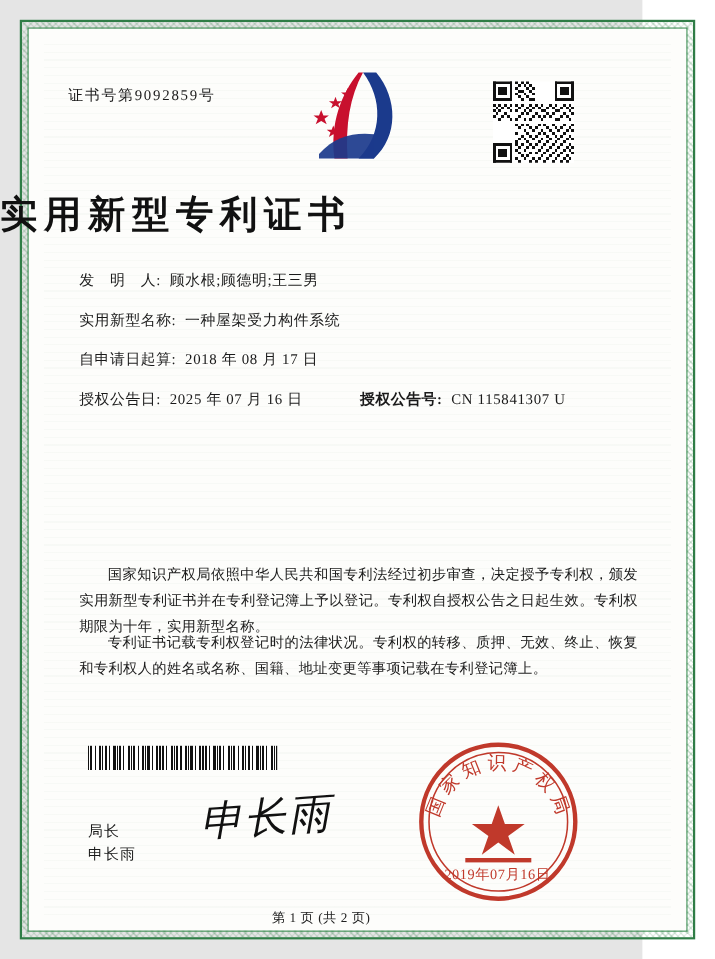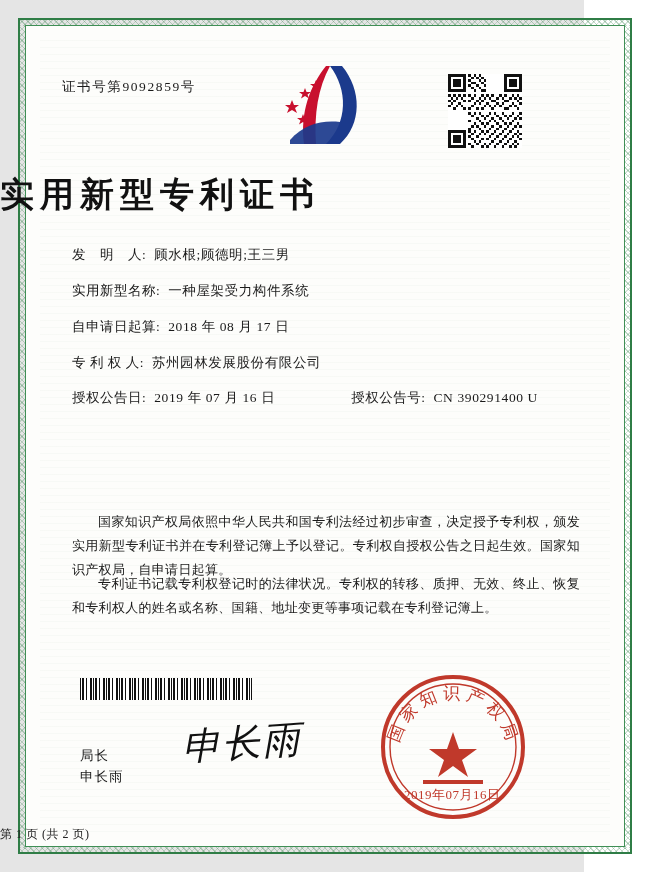--- a/index.html
+++ b/index.html
@@ -109,23 +109,24 @@
   }
   .flabel {
     white-space: nowrap;
     letter-spacing: 0.5px;
   }
   .fvalue {
     margin-left: 8px;
     letter-spacing: 0.6px;
   }
   .frow .right-label {
-    margin-left: 76px;
+    margin-left: 52px;
     white-space: nowrap;
     letter-spacing: 0.5px;
+    font-weight: bold;
   }
 
   .para {
     position: absolute;
     left: 72px;
     width: 508px;
     font-size: 13px;
     line-height: 1.85;
     text-align: justify;
     letter-spacing: 0.3px;
@@ -174,21 +175,21 @@
     left: 390px; top: 786px;
     font-size: 13px;
     color: #c0392b;
     letter-spacing: 0.5px;
     margin-left: 14px;
   }
 
   .footer {
     position: absolute;
     left: 0; right: 0; top: 826px;
-    text-align: left;
+    text-align: center;
     font-size: 12px;
     letter-spacing: 0.5px;
     color: #222;
   }
 </style>
 </head>
 <body>
 
 <div class="page">
 
@@ -430,33 +431,29 @@
     </div>
     <div class="frow">
       <span class="flabel">实用新型名称:</span>
       <span class="fvalue">一种屋架受力构件系统</span>
     </div>
     <div class="frow">
       <span class="flabel">自申请日起算:</span>
       <span class="fvalue">2018 年 08 月 17 日</span>
     </div>
     <div class="frow">
-      <span class="flabel">专 利 权 人:</span>
-      <span class="fvalue">苏州园林发展股份有限公司</span>
+      <span class="flabel">授权公告日:</span>
+      <span class="fvalue">2025 年 07 月 16 日</span>
+      <span class="right-label">授权公告号:</span>
+      <span class="fvalue">CN 115841307 U</span>
     </div>
-    <div class="frow">
-      <span class="flabel">授权公告日:</span>
-      <span class="fvalue">2019 年 07 月 16 日</span>
-      <span class="right-label">授权公告号:</span>
-      <span class="fvalue">CN 390291400 U</span>
-    </div>
   </div>
 
   <div class="para para1">
-    <span class="indent">国家知识产权局依照中华人民共和国专利法经过初步审查，决定授予专利权，颁发实用新型专利证书并在专利登记簿上予以登记。专利权自授权公告之日起生效。国家知识产权局，自申请日起算。</span>
+    <span class="indent">国家知识产权局依照中华人民共和国专利法经过初步审查，决定授予专利权，颁发实用新型专利证书并在专利登记簿上予以登记。专利权自授权公告之日起生效。专利权期限为十年，实用新型名称。</span>
   </div>
   <div class="para para2">
     <span class="indent">专利证书记载专利权登记时的法律状况。专利权的转移、质押、无效、终止、恢复和专利权人的姓名或名称、国籍、地址变更等事项记载在专利登记簿上。</span>
   </div>
 
   <div class="barcode"></div>
 
   <div class="signer">
     <div>局长</div>
     <div>申长雨</div>

